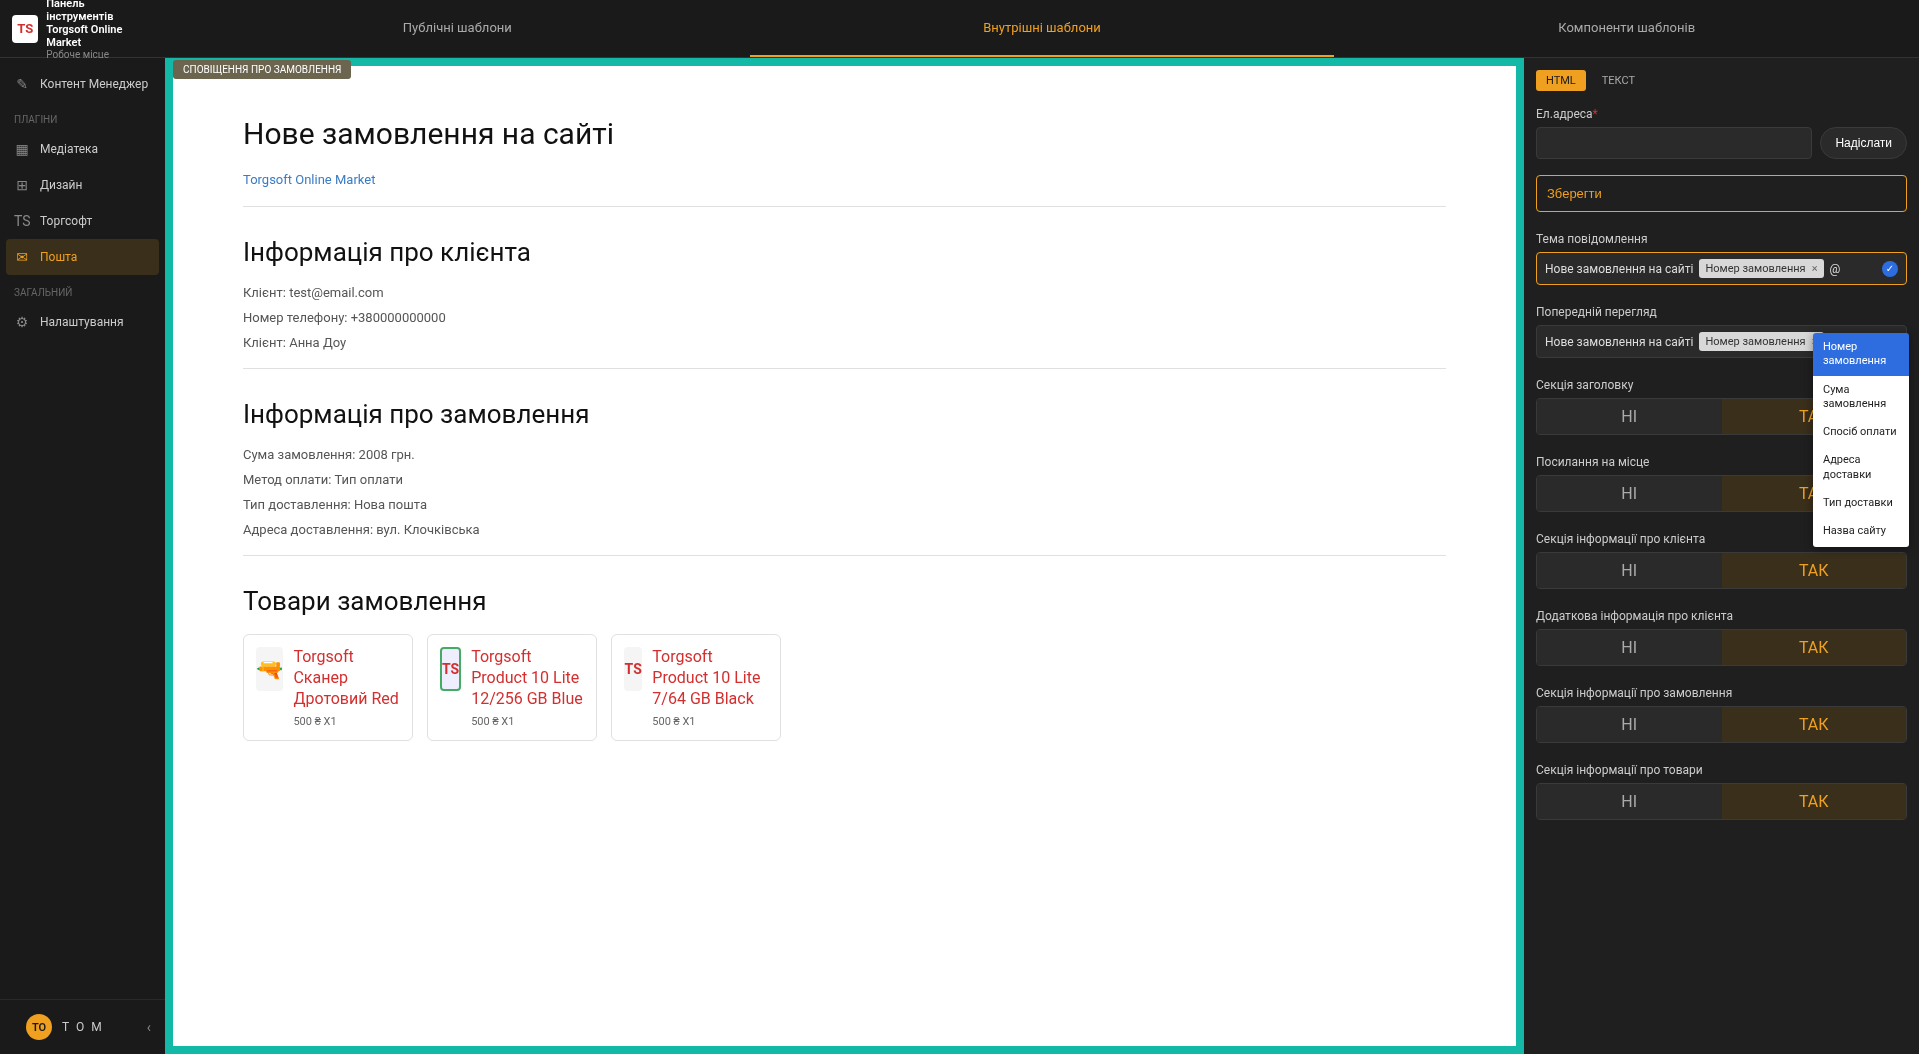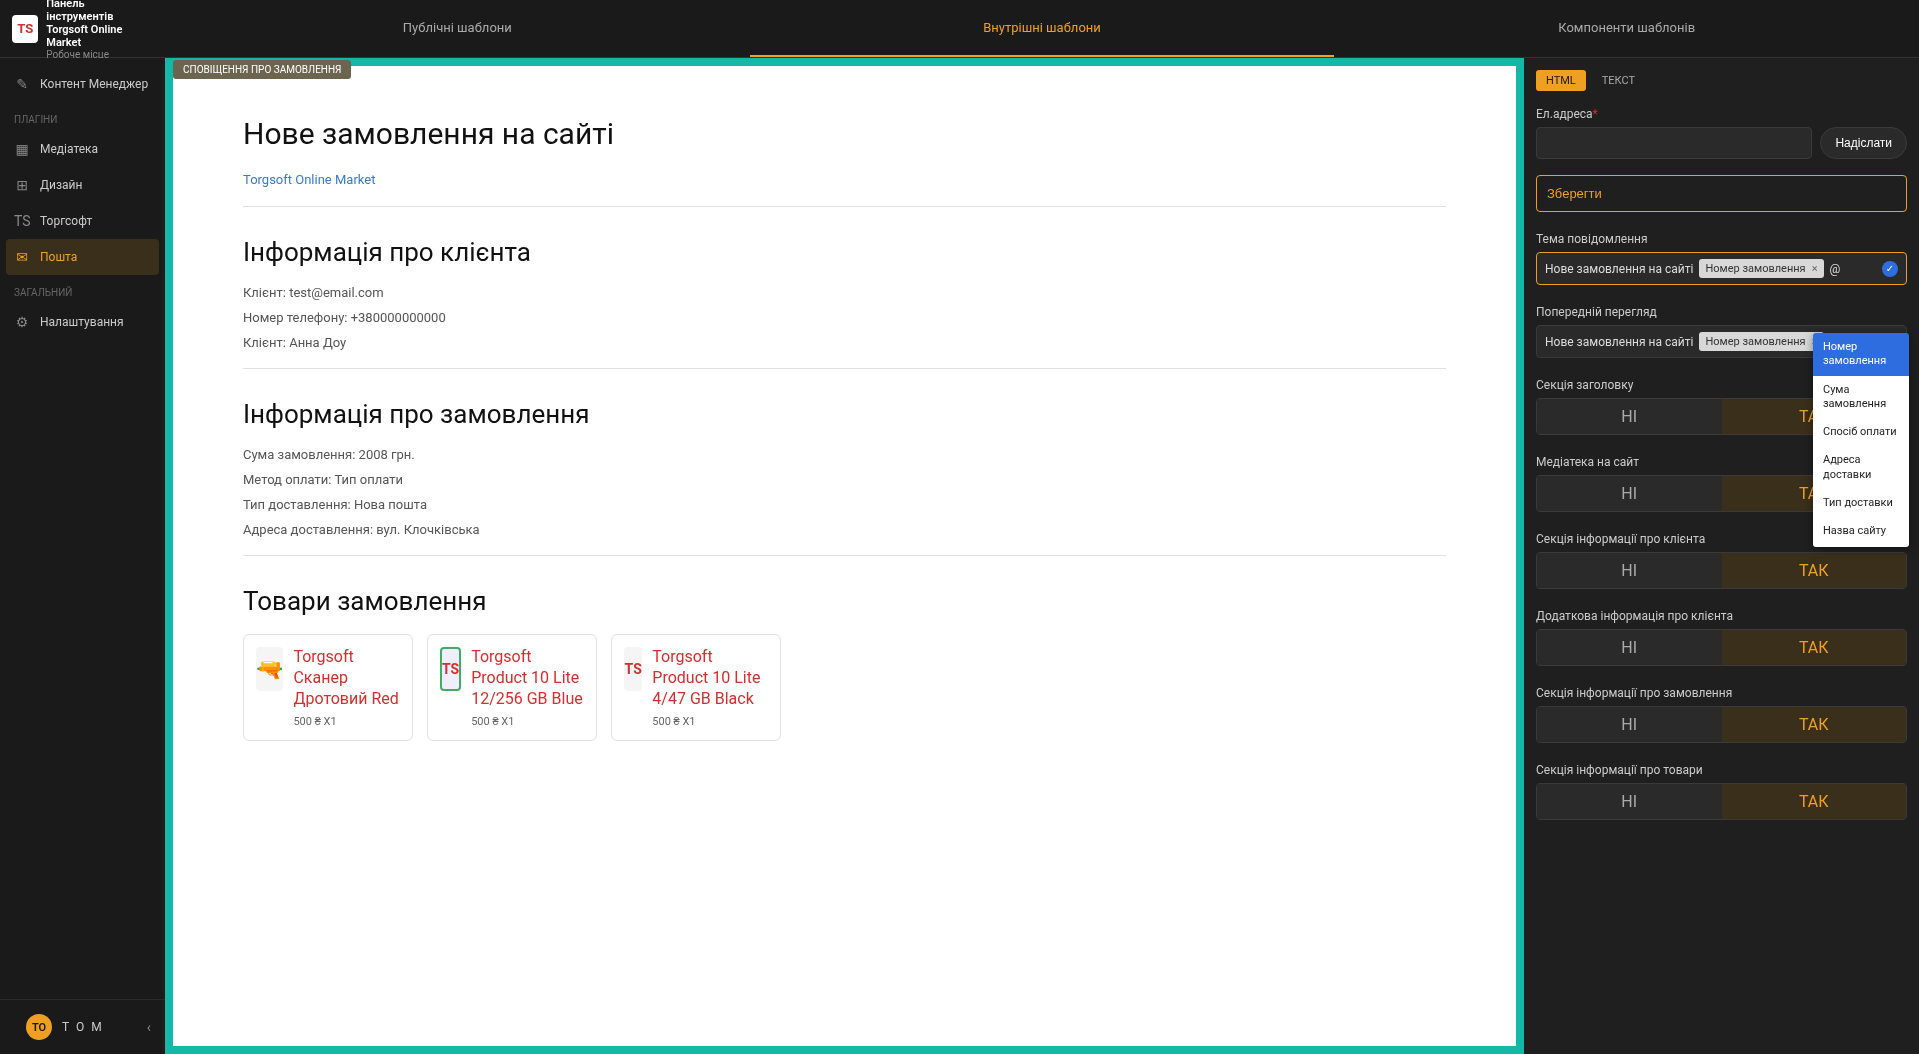--- a/index.html
+++ b/index.html
@@ -384,21 +384,21 @@
           <div class="product-card">
             <div class="pimg" style="background:#eef;color:#d32f2f;font-weight:bold;font-size:14px;border:2px solid #4a6;">TS</div>
             <div>
               <div class="ptitle">Torgsoft Product 10 Lite 12/256 GB Blue</div>
               <div class="pprice">500 ₴ X1</div>
             </div>
           </div>
           <div class="product-card">
             <div class="pimg" style="color:#d32f2f;font-weight:bold;font-size:14px;">TS</div>
             <div>
-              <div class="ptitle">Torgsoft Product 10 Lite 4/47 GB Black</div>
+              <div class="ptitle">Torgsoft Product 10 Lite 7/64 GB Black</div>
               <div class="pprice">500 ₴ X1</div>
             </div>
           </div>
         </div>
       </div>
     </div>
 
     <div class="right-panel">
       <div class="mini-tabs">
         <div class="mini-tab active">HTML</div>
@@ -439,21 +439,21 @@
 
       <div id="toggle-sections">
           <div class="section-group">
     <label class="field-label">Секція заголовку</label>
     <div class="toggle-row">
       <div class="toggle-opt">НІ</div>
       <div class="toggle-opt active">ТАК</div>
     </div>
           </div>
           <div class="section-group">
-    <label class="field-label">Медіатека на сайт</label>
+    <label class="field-label">Посилання на місце</label>
     <div class="toggle-row">
       <div class="toggle-opt">НІ</div>
       <div class="toggle-opt active">ТАК</div>
     </div>
           </div>
           <div class="section-group">
     <label class="field-label">Секція інформації про клієнта</label>
     <div class="toggle-row">
       <div class="toggle-opt">НІ</div>
       <div class="toggle-opt active">ТАК</div>

